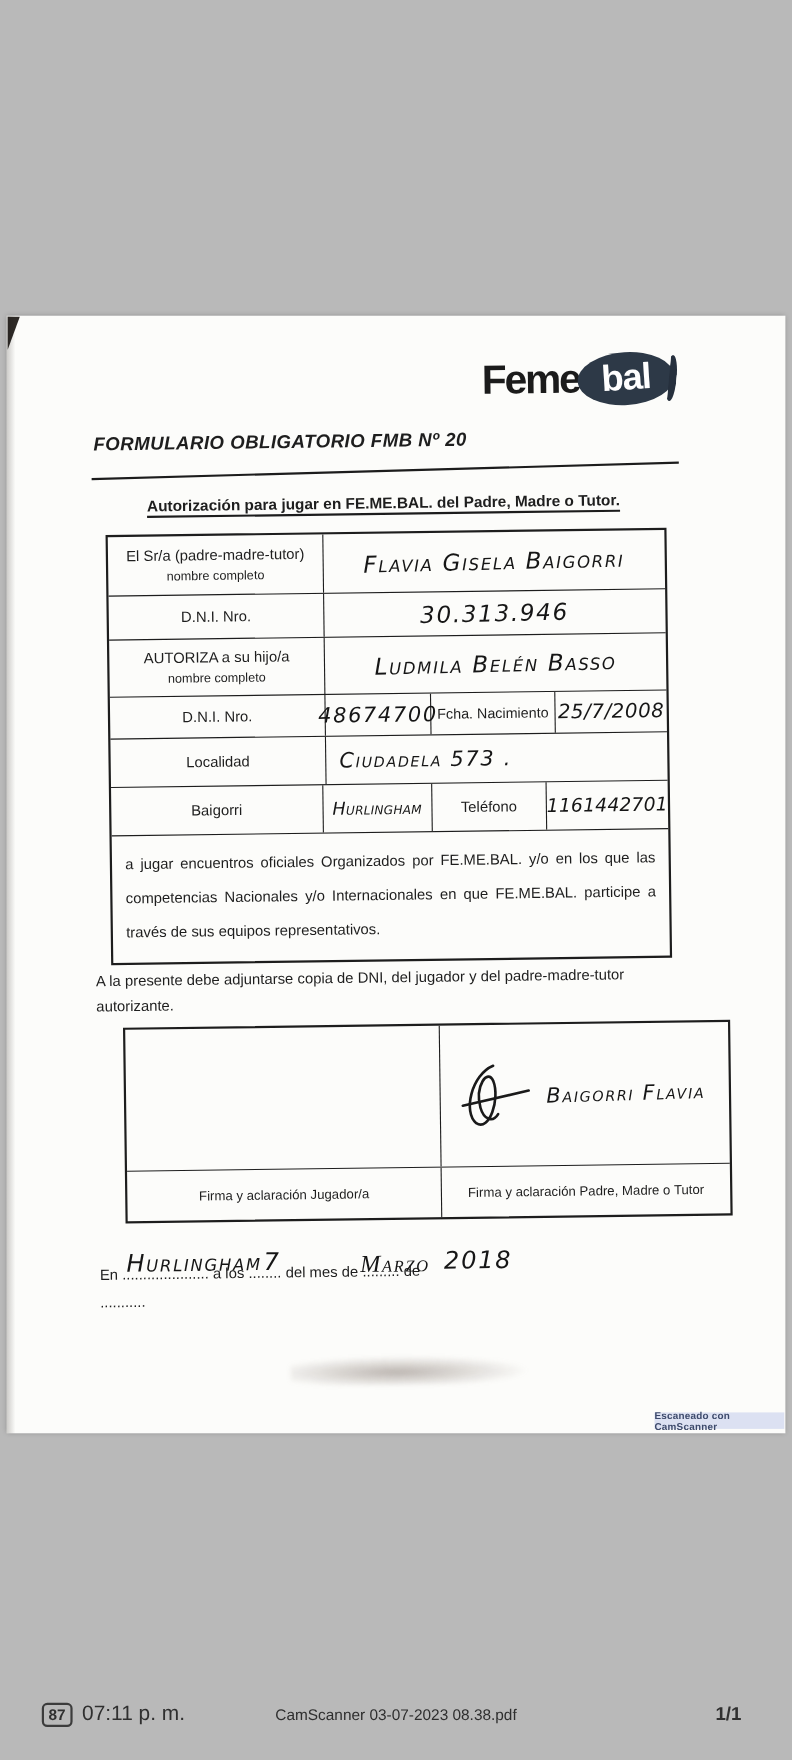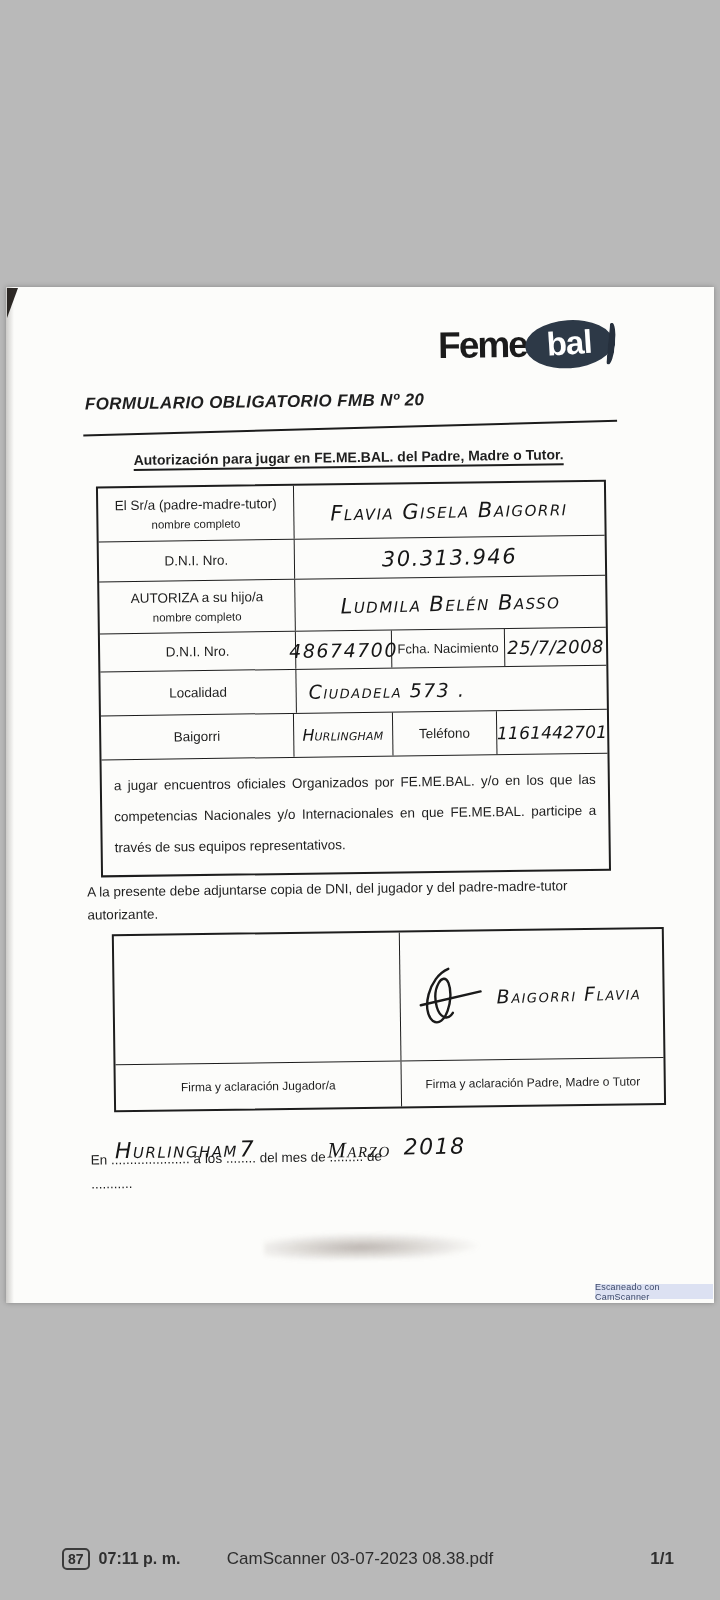--- a/index.html
+++ b/index.html
@@ -77,29 +77,29 @@
   .dgroup { position:relative; display:inline-block; }
   .overlay { position:absolute; left:4px; top:-14px; }
   .trail-dots { position:absolute; top:886px; left:80px; font-size:13.5px; }
 
   
   .smudge { position:absolute; top:946px; left:252px; width:215px; height:26px;
     background:radial-gradient(ellipse at 45% 55%, rgba(125,112,104,.5), rgba(125,112,104,0) 72%);
     filter:blur(2px); }
   .watermark { position:absolute; top:997px; left:589px; width:118px; height:15px;
     background:#dce1f2; color:#3d4a6b; font-size:9px; display:flex; align-items:center;
-    justify-content:center; letter-spacing:.2px; }
+    justify-content:center; letter-spacing:.2px;font-weight:bold; }
 
   
   .statusbar { position:absolute; left:0; top:1540px; width:720px; height:38px;
-    display:flex; align-items:center; color:#2f2f2f;padding-left:24px; }
+    display:flex; align-items:center; color:#2f2f2f; }
   .battery { margin-left:38px; border:2px solid #3c3c3c; border-radius:5px; padding:0 4px;
     height:22px; line-height:19px; font-size:14px; font-weight:bold; }
-  .sb-time { margin-left:9px; font-size:16px; font-weight:bold; }
-  .sb-file { position:absolute; left:0; right:0; text-align:center; font-size:17px; color:#2e2e2e; }
+  .sb-time { margin-left:9px; font-size:19px; font-weight:normal; }
+  .sb-file { position:absolute; left:0; right:0; text-align:center; font-size:14px; color:#2e2e2e; }
   .sb-page { position:absolute; right:46px; font-size:17px; font-weight:bold; }
 </style>
 </head>
 <body>
 
 <div class="page">
   <div class="page-left-shadow"></div>
   <div class="corner-mark"></div>
 
   <div class="doc">

